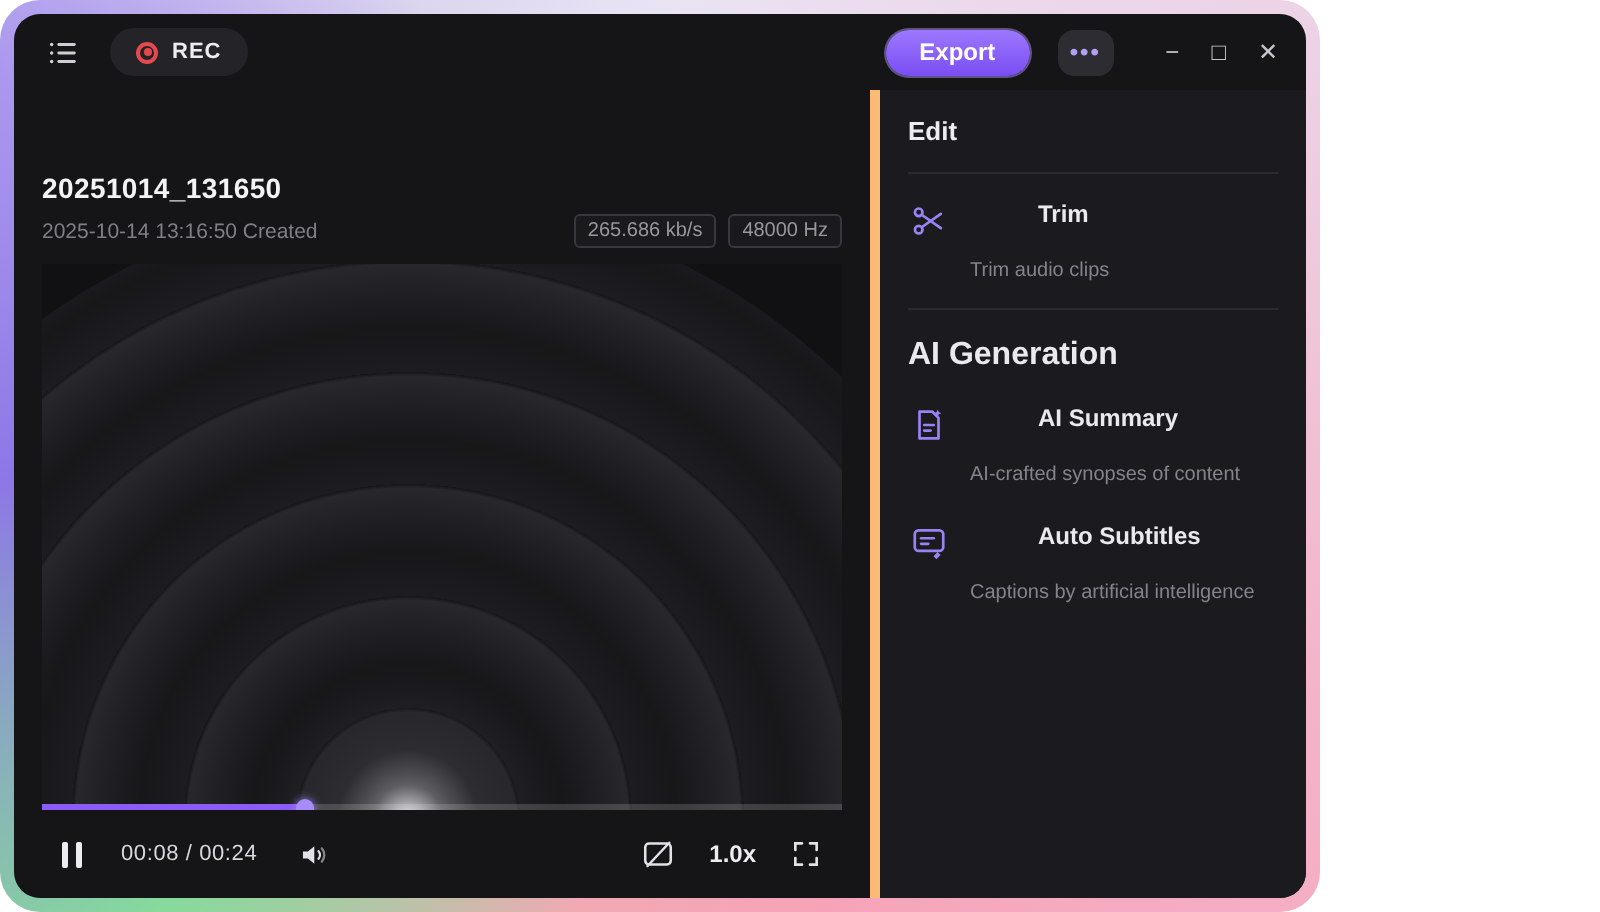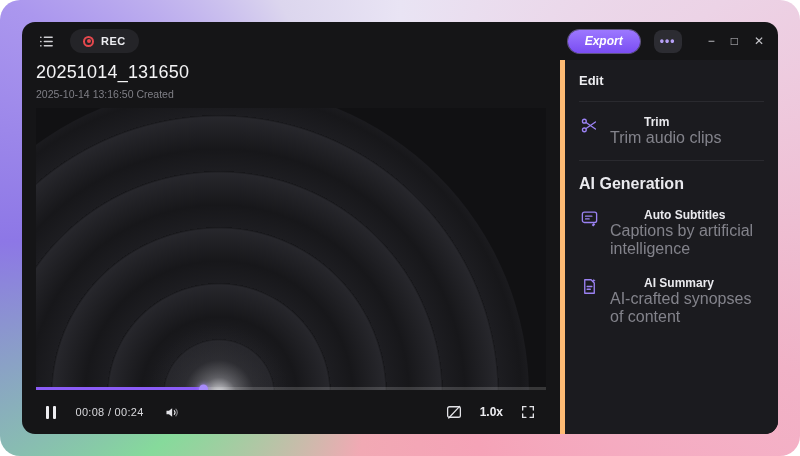--- a/index.html
+++ b/index.html
@@ -3,22 +3,22 @@
 <meta charset="utf-8">
 <style>
   * { box-sizing: border-box; margin: 0; padding: 0; }
   html,body { width: 800px; height: 456px; }
   body {
     background: #ffffff;
     font-family: "Liberation Sans", sans-serif;
     overflow: hidden;
   }
   .frame {
-    width: 800px; height: 456px;
-    padding: 22px;
+    width: 660px; height: 456px;
+    padding: 7px;
     border-radius: 20px;
     background: conic-gradient(from 0deg at 50% 50%,
       #e9e4f4 0deg, #ecd3e6 55deg, #f4b3c9 110deg, #f6a3b8 160deg,
       #f2a9b4 190deg, #86da9b 228deg, #8d77e6 268deg, #ab97ee 300deg,
       #dcd6ee 332deg, #e9e4f4 360deg);
   }
   .window {
     height: 100%;
     border-radius: 13px;
     background: #151517;
@@ -31,31 +31,31 @@
   .menu-btn { width: 20px; height: 20px; display: flex; align-items: center; justify-content: center; color: #d0d0d4; cursor: pointer; }
   .rec-pill { display: flex; align-items: center; gap: 7px; background: #242428; border-radius: 13px; height: 24px; padding: 0 13px; cursor: pointer; }
   .rec-dot { width: 11px; height: 11px; border-radius: 50%; border: 2px solid #e5484d; position: relative; }
   .rec-dot::after { content: ''; position: absolute; inset: 1.5px; border-radius: 50%; background: #e5484d; }
   .rec-label { color: #ededf1; font-size: 11px; font-weight: bold; letter-spacing: .5px; }
   .spacer { flex: 1; }
   .export-btn { height: 23px; padding: 0 17px; border-radius: 13px;
     background: linear-gradient(180deg, #9c78ff, #7a4df2);
     color: #fff; font-size: 12px; font-weight: 600;
     display: flex; align-items: center; cursor: pointer;
-    box-shadow: 0 0 0 1px rgba(186,162,255,.45); border: none; font-style: italic; }
+    box-shadow: 0 0 0 1px rgba(186,162,255,.45); border: none; }
   .more-btn { height: 23px; width: 28px; border-radius: 8px; background: #2c2c32;
     color: #b6a0f6; display: flex; align-items: center; justify-content: center;
     font-size: 12px; font-weight: bold; letter-spacing: 1px; cursor: pointer; border: none; }
   .win-controls { display: flex; gap: 16px; margin-left: 12px; align-items: center; color: #c6c6cb; font-size: 12px; }
   .win-btn { cursor: pointer; line-height: 1; }
 
   
   .app-body { flex: 1; display: flex; min-height: 0; }
   .main { flex: 1; min-width: 0; display: flex; flex-direction: column; padding: 2px 14px 0; }
-  .media-title { font-size: 18px; font-weight: normal; color: #f3f3f5; letter-spacing: .2px; }
+  .media-title { font-size: 14px; font-weight: bold; color: #f3f3f5; letter-spacing: .2px; margin-top: 39px; }
   .meta-row { display: flex; align-items: center; margin-top: 5px; }
   .created { font-size: 10.5px; color: #7f7f86; text-align: right; }
   .badges { margin-left: auto; display: flex; gap: 6px; }
   .badge { font-size: 10px; color: #97979d; border: 1px solid #38383e; border-radius: 3px; padding: 2px 6px; background: #1a1a1d; }
 
   
   .player { position: relative; flex: 1; margin-top: 8px; background: #111113; overflow: hidden; }
   .vinyl {
     position: absolute; width: 620px; height: 620px; border-radius: 50%;
     left: -127px; bottom: -315px;
@@ -86,21 +86,21 @@
   .sb-header { display: flex; align-items: center; }
   .sb-title { font-size: 13px; font-weight: 600; color: #ededf0; }
   .adv-btn { margin-left: auto; font-size: 11px; color: #b19df6;
     background: rgba(139,92,246,.14); border: 1px solid rgba(139,92,246,.5);
     border-radius: 4px; padding: 3px 9px; cursor: pointer; }
   .sb-divider { height: 1px; background: #2a2a2f; margin: 13px 0; flex: 0 0 1px; }
   .sb-item { display: flex; gap: 11px; align-items: flex-start; cursor: pointer; }
   .sb-item + .sb-item { margin-top: 18px; }
   .sb-icon { width: 20px; height: 20px; flex: 0 0 20px; color: #9b82f3; display: flex; align-items: center; justify-content: center; }
   .sb-item-title { font-size: 12px; font-weight: bold; color: #eaeaee; margin-left: 34px; }
-  .sb-item-sub { font-size: 16px; color: #83838b; margin-top: 0; }
+  .sb-item-sub { font-size: 10px; color: #83838b; margin-top: 16px; }
   .sb-section-title { font-size: 16px; font-weight: bold; color: #eaeaee; margin: 1px 0 15px; }
   svg { display: block; }
 </style>
 </head>
 <body>
 
 <div class="frame">
   <div class="window">
 
     <div class="topbar">
@@ -127,20 +127,24 @@
         <span class="win-btn">✕</span>
       </div>
     </div>
 
     <div class="app-body">
 
       <div class="main">
         <div class="media-title">20251014_131650</div>
         <div class="meta-row">
           <span class="created">2025-10-14 13:16:50 Created</span>
+          <span class="badges">
+            <span class="badge">265.686 kb/s</span>
+            <span class="badge">48000 Hz</span>
+          </span>
         </div>
 
         <div class="player">
           <div class="vinyl"></div>
           <div class="progress">
             <div class="progress-fill" style="width: 33%;">
               <div class="progress-handle"></div>
             </div>
           </div>
         </div>
@@ -198,43 +202,43 @@
             <div class="sb-item-sub">Trim audio clips</div>
           </span>
         </div>
 
         <div class="sb-divider"></div>
         <div class="sb-section-title">AI Generation</div>
 
         <div class="sb-item">
           <span class="sb-icon">
             <svg width="19" height="19" viewBox="0 0 24 24" fill="none" stroke="currentColor" stroke-width="1.7" stroke-linecap="round" stroke-linejoin="round">
+              <path d="M6 3.5h8l4 4v13H6z"></path>
+              <line x1="9" y1="12" x2="15" y2="12"></line>
+                <line x1="9" y1="15.5" x2="13" y2="15.5"></line>
+              <path d="M17.5 2.2l.7 1.6 1.6.7-1.6.7-.7 1.6-.7-1.6-1.6-.7 1.6-.7z" fill="currentColor" stroke="none"></path>
+            </svg>
+          </span>
+          <span>
+            <div class="sb-item-title">AI Summary</div>
+            <div class="sb-item-sub">AI-crafted synopses of content</div>
+          </span>
+        </div>
+
+        <div class="sb-item">
+          <span class="sb-icon">
+            <svg width="19" height="19" viewBox="0 0 24 24" fill="none" stroke="currentColor" stroke-width="1.7" stroke-linecap="round" stroke-linejoin="round">
               <rect x="3" y="4" width="18" height="13" rx="2.5"></rect>
               <line x1="7" y1="9" x2="15" y2="9"></line>
                 <line x1="7" y1="12.5" x2="11.5" y2="12.5"></line>
               <path d="M14.8 20.3l2.6-2.6 1.9 1.9-2.6 2.6z" fill="currentColor" stroke="none"></path>
             </svg>
           </span>
           <span>
             <div class="sb-item-title">Auto Subtitles</div>
             <div class="sb-item-sub">Captions by artificial intelligence</div>
           </span>
         </div>
-
-        <div class="sb-item">
-          <span class="sb-icon">
-            <svg width="19" height="19" viewBox="0 0 24 24" fill="none" stroke="currentColor" stroke-width="1.7" stroke-linecap="round" stroke-linejoin="round">
-              <path d="M6 3.5h8l4 4v13H6z"></path>
-              <line x1="9" y1="12" x2="15" y2="12"></line>
-                <line x1="9" y1="15.5" x2="13" y2="15.5"></line>
-              <path d="M17.5 2.2l.7 1.6 1.6.7-1.6.7-.7 1.6-.7-1.6-1.6-.7 1.6-.7z" fill="currentColor" stroke="none"></path>
-            </svg>
-          </span>
-          <span>
-            <div class="sb-item-title">AI Summary</div>
-            <div class="sb-item-sub">AI-crafted synopses of content</div>
-          </span>
-        </div>
       </div>
 
     </div>
   </div>
 </div>
 
 </body></html>

